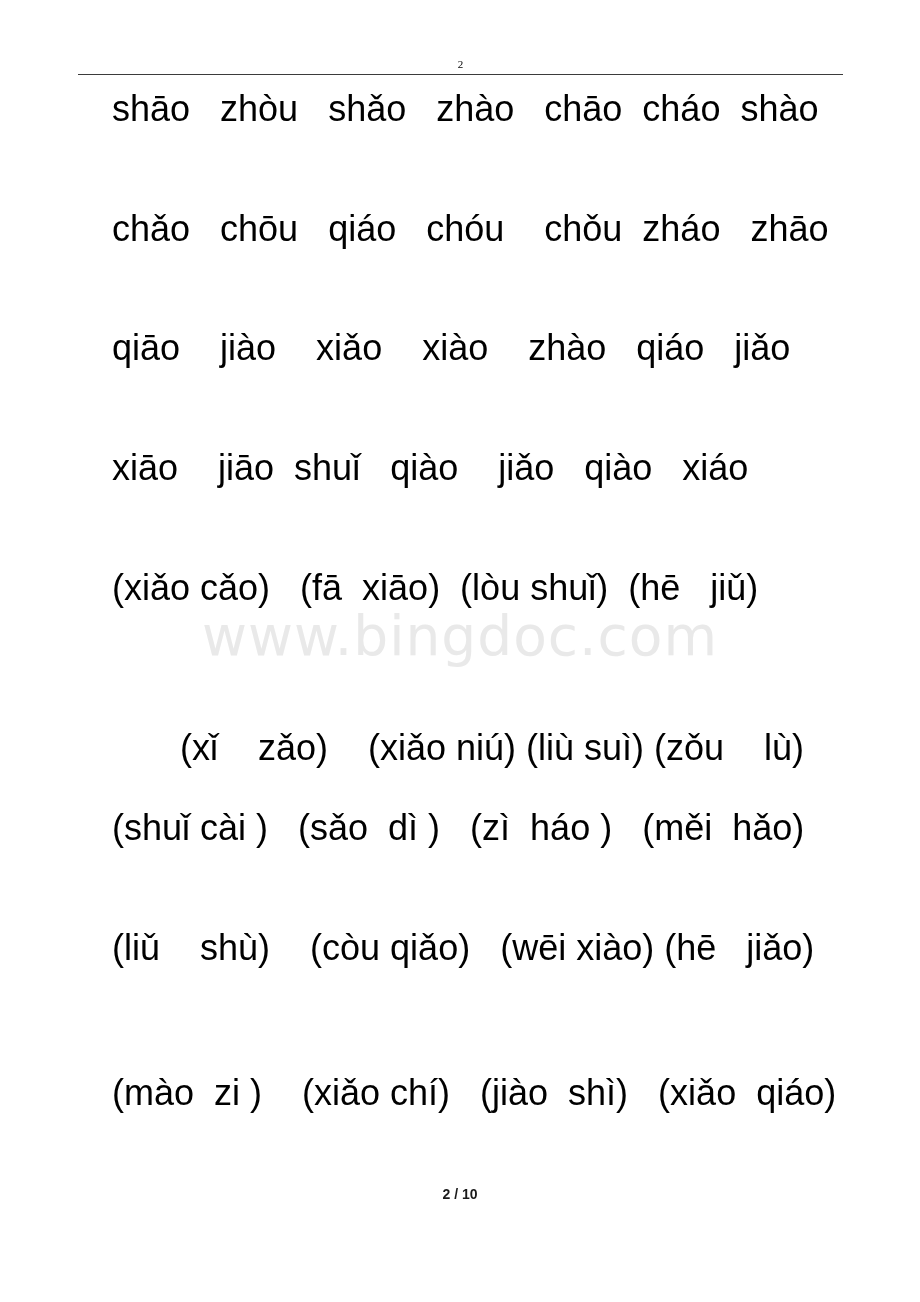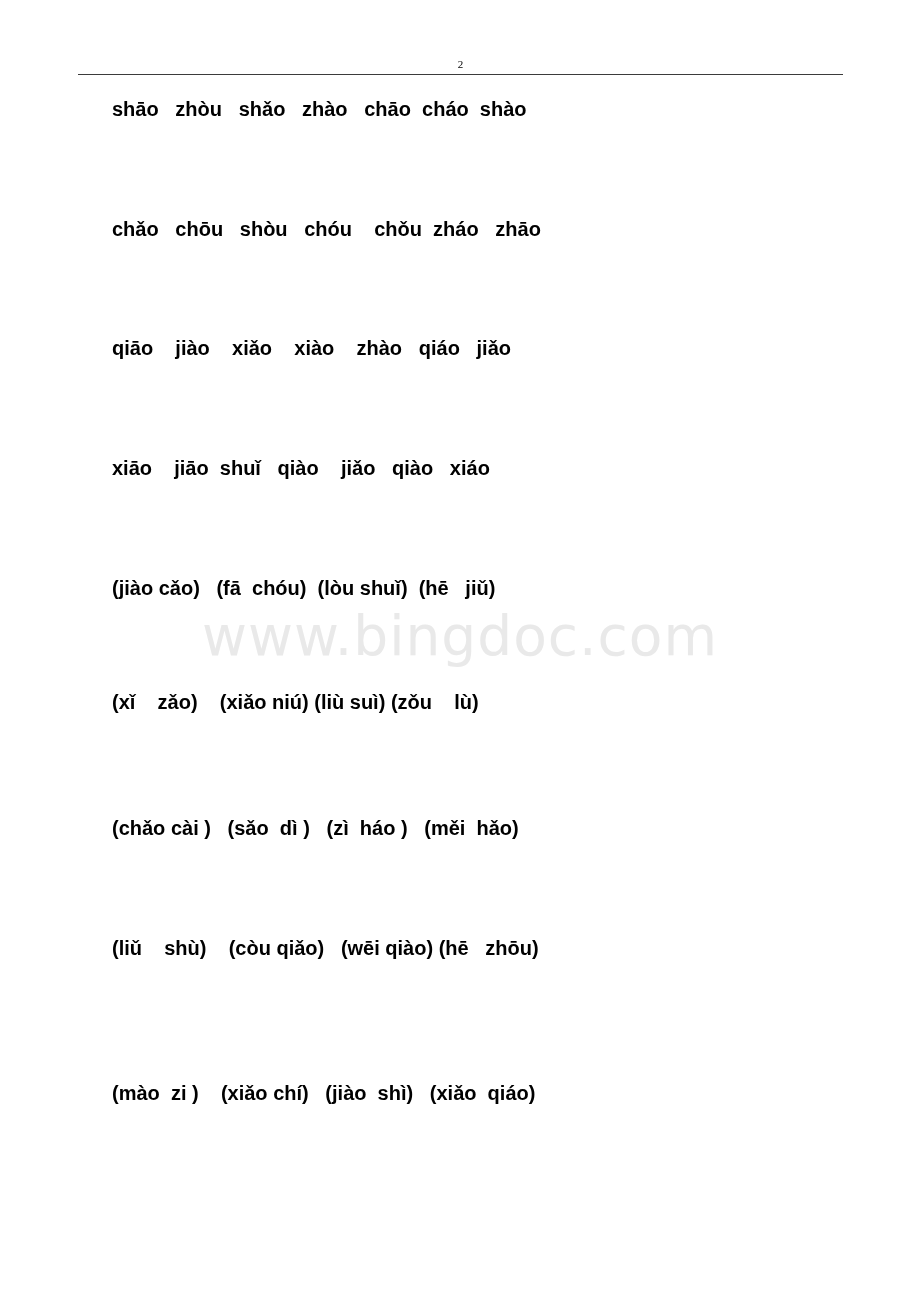--- a/index.html
+++ b/index.html
@@ -61,25 +61,24 @@
     position: absolute;
     left: 0;
     top: 0;
     width: 920px;
     z-index: 2;
   }
   .row {
     position: absolute;
     left: 112px;
     width: 760px;
-    font-size: 20px;
+    font-size: 36px;
     line-height: 34px;
     white-space: pre;
     color: #000000;
-    font-weight: bold;
   }
 
   
   .footer {
     position: absolute;
     left: 0;
     top: 1186px;
     width: 920px;
     text-align: center;
     font-size: 14px;
@@ -95,24 +94,25 @@
 
   <div class="header">
     <div class="header-number">2</div>
     <div class="header-rule"></div>
   </div>
 
   <div class="watermark">www.bingdoc.com</div>
 
   <div class="content">
     <div class="row" style="top: 92px;">shāo   zhòu   shǎo   zhào   chāo  cháo  shào</div>
-    <div class="row" style="top: 212px;">chǎo   chōu   shòu   chóu    chǒu  zháo   zhāo</div>
+    <div class="row" style="top: 212px;">chǎo   chōu   qiáo   chóu    chǒu  zháo   zhāo</div>
     <div class="row" style="top: 331px;">qiāo    jiào    xiǎo    xiào    zhào   qiáo   jiǎo</div>
     <div class="row" style="top: 451px;">xiāo    jiāo  shuǐ   qiào    jiǎo   qiào   xiáo</div>
-    <div class="row" style="top: 571px;">(jiào cǎo)   (fā  chóu)  (lòu shuǐ)  (hē   jiǔ)</div>
-    <div class="row" style="top: 685px;">(xǐ    zǎo)    (xiǎo niú) (liù suì) (zǒu    lù)</div>
-    <div class="row" style="top: 811px;">(chǎo cài )   (sǎo  dì )   (zì  háo )   (měi  hǎo)</div>
-    <div class="row" style="top: 931px;">(liǔ    shù)    (còu qiǎo)   (wēi qiào) (hē   zhōu)</div>
+    <div class="row" style="top: 571px;">(xiǎo cǎo)   (fā  xiāo)  (lòu shuǐ)  (hē   jiǔ)</div>
+    <div class="row" style="top: 731px; text-align: center;">(xǐ    zǎo)    (xiǎo niú) (liù suì) (zǒu    lù)</div>
+    <div class="row" style="top: 811px;">(shuǐ cài )   (sǎo  dì )   (zì  háo )   (měi  hǎo)</div>
+    <div class="row" style="top: 931px;">(liǔ    shù)    (còu qiǎo)   (wēi xiào) (hē   jiǎo)</div>
     <div class="row" style="top: 1076px;">(mào  zi )    (xiǎo chí)   (jiào  shì)   (xiǎo  qiáo)</div>
   </div>
 
+  <div class="footer">2 / 10</div>
 
 </div>
 
 </body></html>

